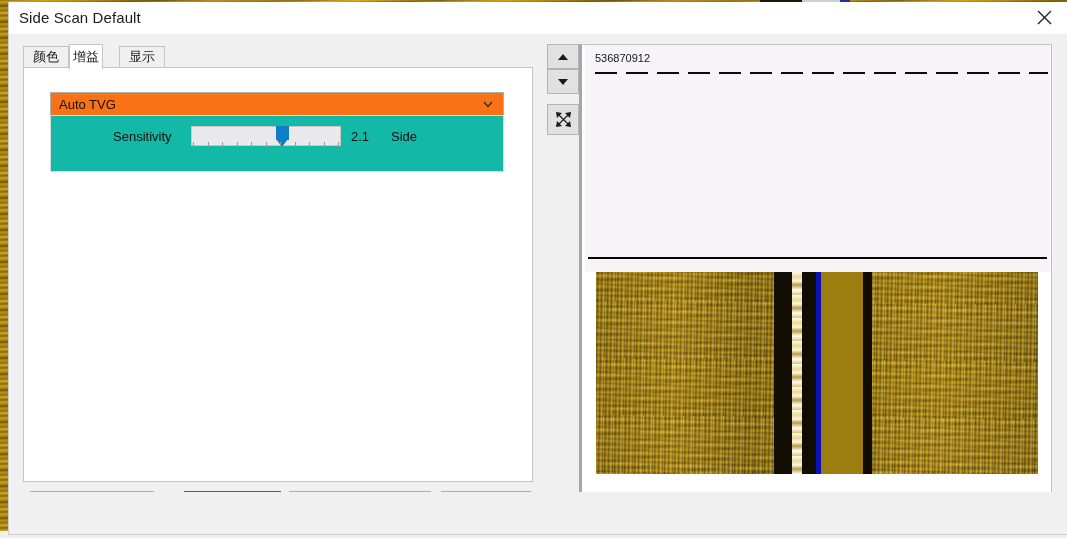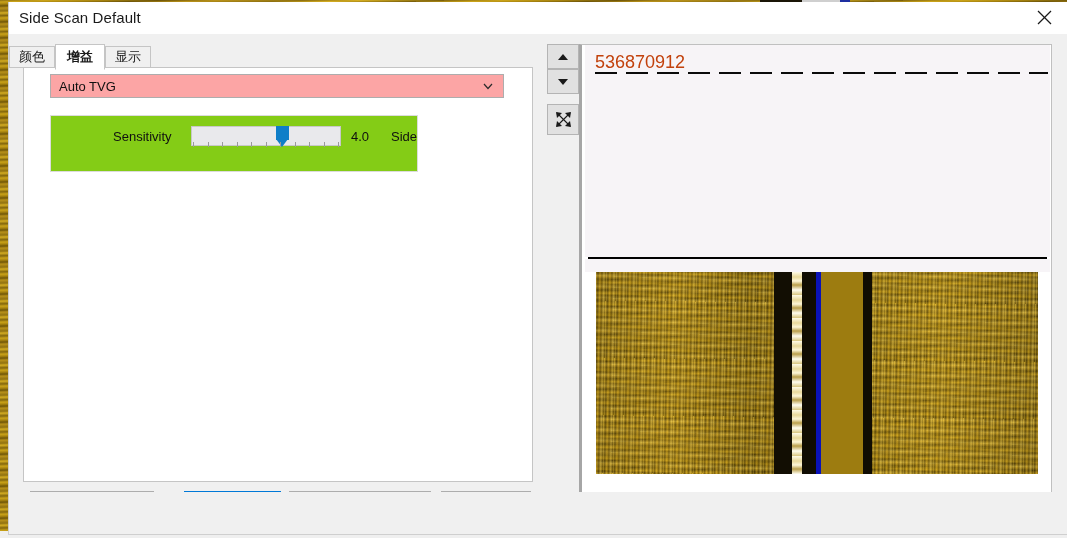--- a/index.html
+++ b/index.html
@@ -52,68 +52,68 @@
   .titlebar .close-btn svg { display:block; }
 
   
   .client {
     position: absolute; left: 0; top: 32px; right: 0; bottom: 0;
     background: #f0f0f0;
   }
 
   
   .tabstrip {
-    position: absolute; left: 0; top: 10px; width: 510px; height: 24px; padding-left: 24px;
+    position: absolute; left: 14px; top: 10px; width: 510px; height: 24px; padding-left: 24px;
   }
   .tab {
     position: absolute; top: 2px; height: 22px;
     border: 1px solid #c5c5c5;
     background: #f0f0f0;
     display: flex; align-items: center; justify-content: center;
     font-size: 13px; color: #1a1a1a;
     cursor: default;
   }
   .tab.active {
     top: 0; height: 26px;
     background: #ffffff;
     border-bottom-color: #ffffff;
     z-index: 3;
   }
   .tab.t0 { left: 0px;  width: 46px; }
-  .tab.t1 { left: 46px; width: 50px; font-weight: bold; }
+  .tab.t1 { left: 46px; width: 34px; }
   .tab.t2 { left: 96px; width: 46px; }
 
   
   .tabpanel {
     position: absolute; left: 14px; top: 33px;
     width: 510px; height: 415px;
     background: #ffffff;
     border: 1px solid #c5c5c5;
   }
 
   
   .combo {
-    position: absolute; left: 26px; top: 6px; width: 454px; height: 24px;
-    background: #fca5a5;
+    position: absolute; left: 26px; top: 24px; width: 454px; height: 24px;
+    background: #f97316;
     border: 1px solid #adadad;
     display: flex; align-items: center;
     font-size: 13px; color: #101010;
     cursor: default;
   }
   .combo .combo-label { margin-left: 8px; }
   .combo .chev {
     position: absolute; right: 9px; top: 50%; transform: translateY(-50%);
     width: 12px; height: 12px;
   }
 
   
   .groupbox {
-    position: absolute; left: 26px; top: 47px; width: 368px; height: 57px;
+    position: absolute; left: 26px; top: 47px; width: 454px; height: 57px;
     border: 1px solid #dcdcdc;
-    background: #84cc16;
+    background: #14b8a6;
   }
   .slider-row {
     position: absolute; left: 0; top: 10px; width: 100%; height: 24px;
   }
   .slider-label {
     position: absolute; left: 62px; top: 3px;
     font-size: 13px; color: #101010;
   }
   .slider-track {
     position: absolute; left: 140px; top: 0px; width: 150px; height: 20px;
@@ -197,21 +197,21 @@
     border: 1px solid #c0c0c0;
     border-left: 3px solid #a6a6a6;
   }
   .wf-top {
     position: absolute; left: 3px; top: 0px; right: 1px; height: 212px;
     background: #f7f4f7;
     overflow: hidden;
   }
   .wf-top .pingno {
     position: absolute; left: 10px; top: 7px;
-    font-size: 18px; color: #c2410c;
+    font-size: 11px; color: #0f172a;
   }
   .wf-top .dashline {
     position: absolute; left: 10px; top: 27px; right: 2px; height: 2px;
     background: repeating-linear-gradient(to right,
       #0a0a0a 0px, #0a0a0a 22px, transparent 22px, transparent 31px);
   }
   .wf-sep {
     position: absolute; left: 6px; top: 212px; right: 4px; height: 2px;
     background: #000000;
   }
@@ -307,21 +307,21 @@
 
       <div class="groupbox">
         <div class="slider-row">
           <div class="slider-label">Sensitivity</div>
           <div class="slider-track">
             <div class="slider-thumb" style="left: 83.7px;">
               <div class="body"></div>
               <div class="tip"></div>
             </div>
           </div>
-          <div class="slider-value">4.0</div>
+          <div class="slider-value">2.1</div>
           <div class="slider-unit">Side</div>
         </div>
         <div class="slider-ticks" id="slider-ticks">
             <i style="left: 0px;"></i>
             <i style="left: 14.5px;"></i>
             <i style="left: 29px;"></i>
             <i style="left: 43.5px;"></i>
             <i style="left: 58px;"></i>
             <i style="left: 72.5px;"></i>
             <i style="left: 87px;"></i>

